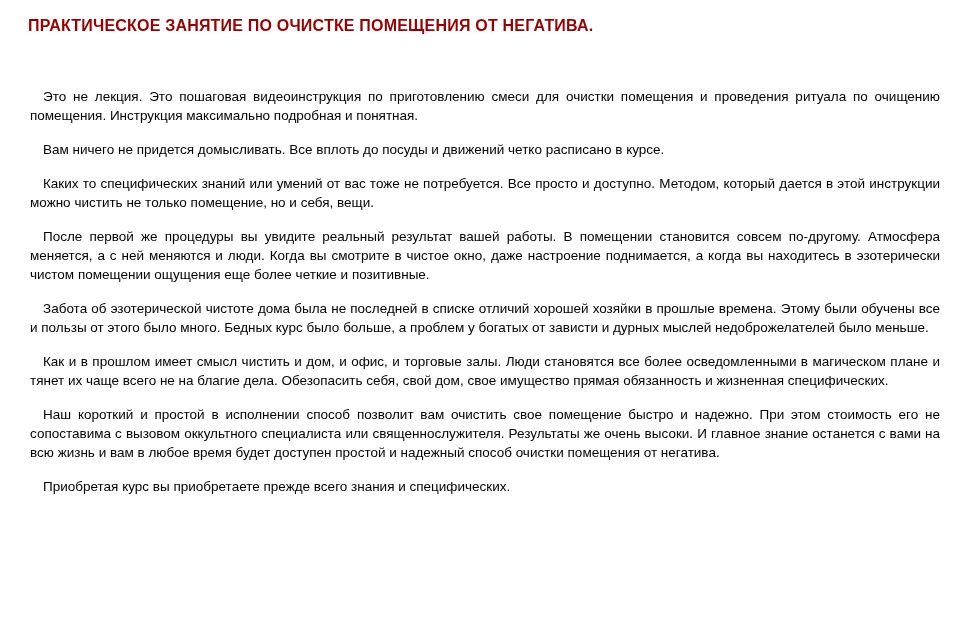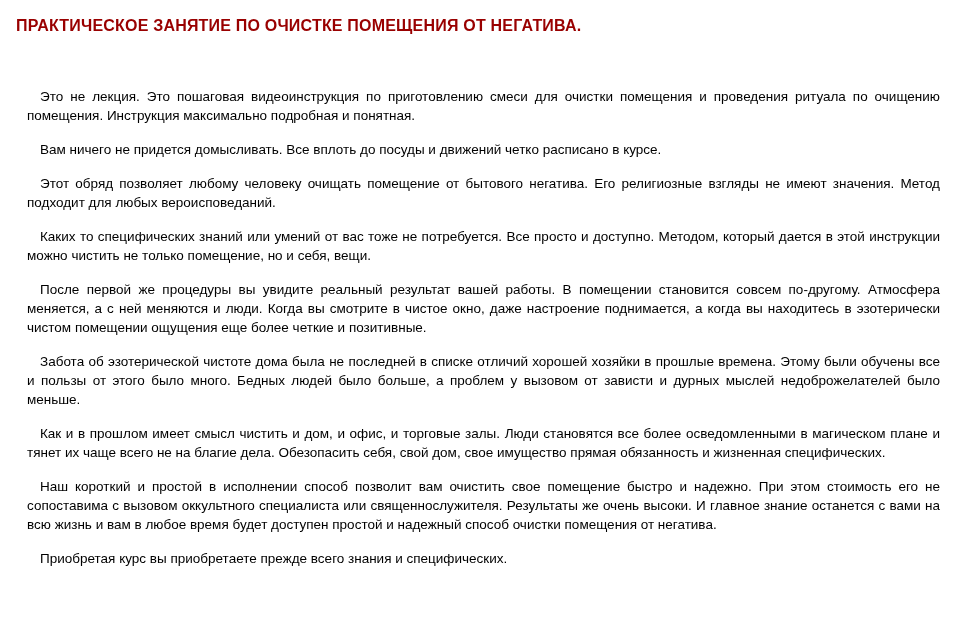--- a/index.html
+++ b/index.html
@@ -9,50 +9,49 @@
   }
   body {
     width: 966px;
     height: 629px;
     overflow: hidden;
     font-family: "Liberation Sans", sans-serif;
   }
   .page {
     box-sizing: border-box;
     width: 966px;
-    padding: 17px 26px 0 16px;
+    padding: 17px 26px 0 28px;
   }
   .page-title {
     font-family: "Liberation Sans", sans-serif;
     font-size: 16px;
     line-height: 17px;
     font-weight: bold;
     color: #990000;
     margin: 0 0 53px 0;
     letter-spacing: 0.2px;
   }
   .body-text p {
     font-family: "Liberation Sans", sans-serif;
     font-size: 13.5px;
     line-height: 19px;
     color: #000000;
     text-align: justify;
     text-indent: 13px;
-    margin: 0 0 15px 11px;
+    margin: 0 0 15px 2px;
   }
 </style>
 </head>
 <body>
 
 <main class="page">
   <h1 class="page-title">ПРАКТИЧЕСКОЕ ЗАНЯТИЕ ПО ОЧИСТКЕ ПОМЕЩЕНИЯ ОТ НЕГАТИВА.</h1>
   <section class="body-text">
     <p>Это не лекция. Это пошаговая видеоинструкция по приготовлению смеси для очистки помещения и проведения ритуала по очищению помещения. Инструкция максимально подробная и понятная.</p>
     <p>Вам ничего не придется домысливать. Все вплоть до посуды и движений четко расписано в курсе.</p>
-    <p>Этот обряд позволяет любому человеку очищать помещение от бытового негатива. Его религиозные взгляды не имеют значения. Метод подходит для любых вероисповеданий.</p>
     <p>Каких то специфических знаний или умений от вас тоже не потребуется. Все просто и доступно. Методом, который дается в этой инструкции можно чистить не только помещение, но и себя, вещи.</p>
     <p>После первой же процедуры вы увидите реальный результат вашей работы. В помещении становится совсем по-другому. Атмосфера меняется, а с ней меняются и люди. Когда вы смотрите в чистое окно, даже настроение поднимается, а когда вы находитесь в эзотерически чистом помещении ощущения еще более четкие и позитивные.</p>
-    <p>Забота об эзотерической чистоте дома была не последней в списке отличий хорошей хозяйки в прошлые времена. Этому были обучены все и пользы от этого было много. Бедных людей было больше, а проблем у вызовом от зависти и дурных мыслей недоброжелателей было меньше.</p>
+    <p>Забота об эзотерической чистоте дома была не последней в списке отличий хорошей хозяйки в прошлые времена. Этому были обучены все и пользы от этого было много. Бедных курс было больше, а проблем у богатых от зависти и дурных мыслей недоброжелателей было меньше.</p>
     <p>Как и в прошлом имеет смысл чистить и дом, и офис, и торговые залы. Люди становятся все более осведомленными в магическом плане и тянет их чаще всего не на благие дела. Обезопасить себя, свой дом, свое имущество прямая обязанность и жизненная специфических.</p>
     <p>Наш короткий и простой в исполнении способ позволит вам очистить свое помещение быстро и надежно. При этом стоимость его не сопоставима с вызовом оккультного специалиста или священнослужителя. Результаты же очень высоки. И главное знание останется с вами на всю жизнь и вам в любое время будет доступен простой и надежный способ очистки помещения от негатива.</p>
     <p>Приобретая курс вы приобретаете прежде всего знания и специфических.</p>
   </section>
 </main>
 
 </body></html>

